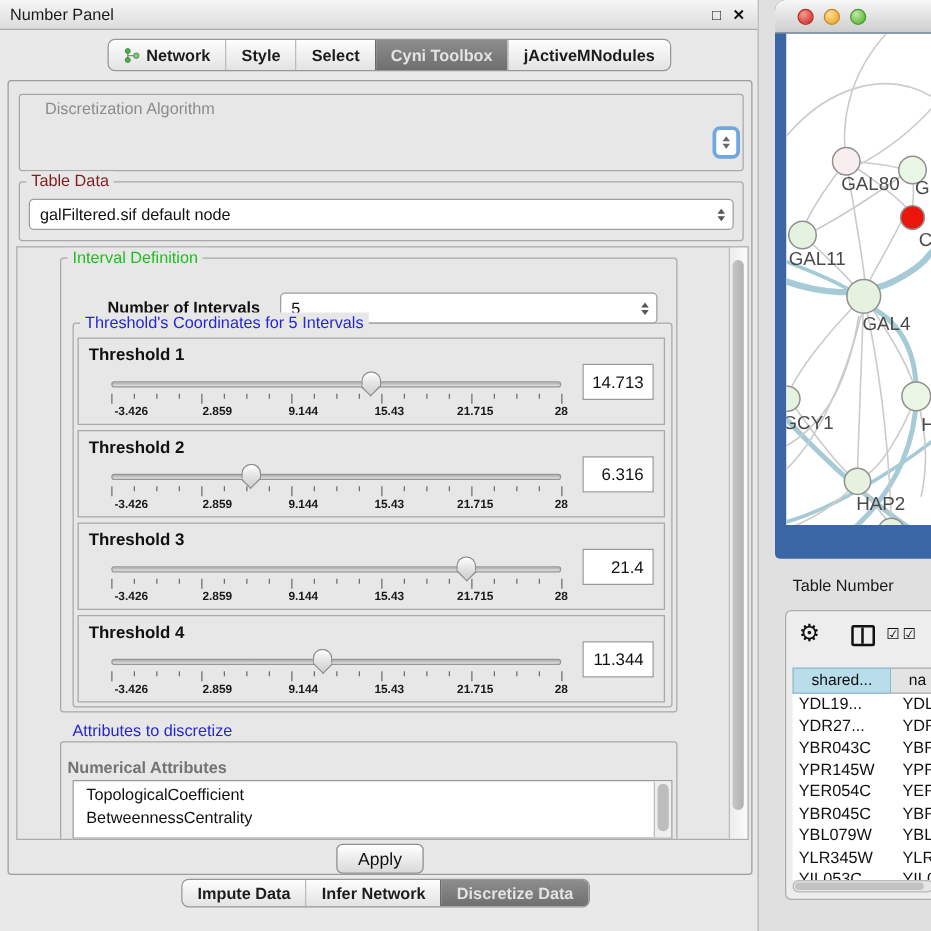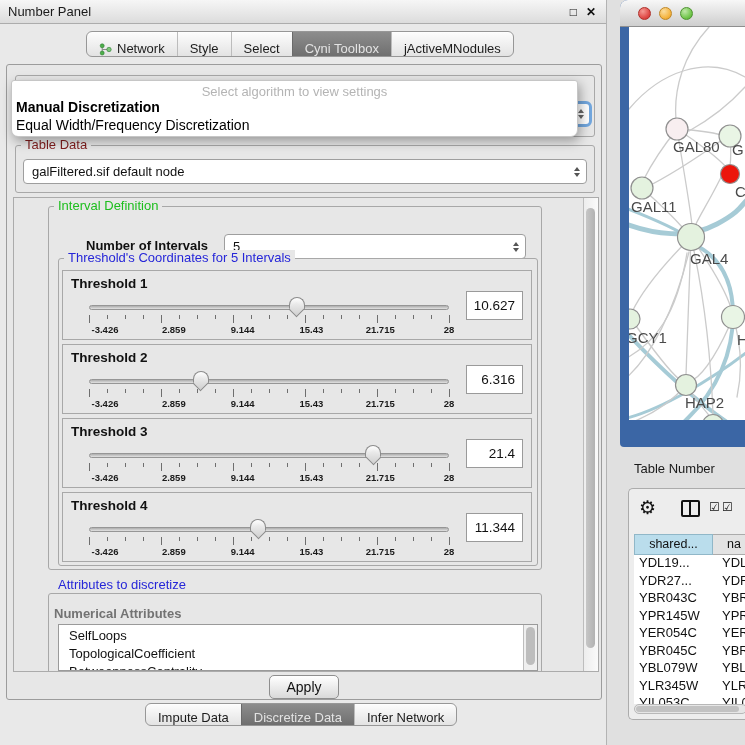--- a/index.html
+++ b/index.html
@@ -24,22 +24,22 @@
   .winbtn { font-size:12px; color:#111; font-weight:bold; cursor:default; line-height:12px; }
 
   .tabstrip {
     position:absolute; display:flex; align-items:stretch; height:26px;
     border:1px solid #979797; border-radius:6px; overflow:hidden;
     background:linear-gradient(#FDFDFD,#E3E3E3);
     box-shadow:0 1px 1px rgba(255,255,255,.7) inset;
   }
   #top-tabs { left:86px; top:31px; }
   #bottom-tabs { left:145px; top:703px; height:23px; }
-  .tab { display:flex; align-items:flex-end; gap:5px; padding:0 12px;
-         font-size:13px; font-weight:normal; color:#1C1C1C; border-left:1px solid #BCBCBC; white-space:nowrap; }
+  .tab { display:flex; align-items:center; gap:5px; padding:0 12px;
+         font-size:13px; font-weight:bold; color:#1C1C1C; border-left:1px solid #BCBCBC; white-space:nowrap; }
   .tab:first-child { border-left:none; }
   .tab.selected { background:linear-gradient(#8D8D8D,#6F6F6F); color:#E3E3E3; border-left-color:#6A6A6A; }
   .tab .tabicon { display:inline-flex; width:13px; height:13px; }
 
   .outer-panel {
     position:absolute; left:6px; top:64px; width:596px; height:636px;
     border:1px solid #9C9C9C; border-radius:3px; background:#E7E7E7;
   }
   .groupbox { position:absolute; border:1px solid #A8A8A8; border-radius:3px; }
   .grouptitle { position:absolute; font-size:13px; background:#E7E7E7; padding:0 4px; white-space:nowrap; z-index:1; }
@@ -215,25 +215,20 @@
       </div>
 
     <div class="outer-panel">
 
       <div class="groupbox algo-group">
         <span class="grouptitle gray algo-title">Discretization Algorithm</span>
       </div>
       <div class="focus-stepper">
         <span class="stepper-arrow-up"></span>
         <span class="stepper-arrow-dn"></span>
-      </div>
-      <div class="popup">
-        <div class="popup-placeholder">Select algorithm to view settings</div>
-        <div class="popup-opt bold">Manual Discretization</div>
-        <div class="popup-opt">Equal Width/Frequency Discretization</div>
       </div>
 
       <div class="groupbox tabledata-group"></div>
       <span class="grouptitle black tabledata-title">Table Data</span>
       <div class="combo tabledata-combo">
         <span>galFiltered.sif default node</span>
         <span class="combo-arrows">
             <i class="arr-up"></i>
             <i class="arr-dn"></i>
           </span>
@@ -285,21 +280,21 @@
                 <div class="ticklabels">
                   <span class="ticklabel" style="left: 0%;">-3.426</span>
                   <span class="ticklabel" style="left: 20%;">2.859</span>
                   <span class="ticklabel" style="left: 40%;">9.144</span>
                   <span class="ticklabel" style="left: 60%;">15.43</span>
                   <span class="ticklabel" style="left: 80%;">21.715</span>
                   <span class="ticklabel" style="left: 100%;">28</span>
                 </div>
                 <div class="thumb" style="left: calc(209.8px);"></div>
               </div>
-              <div class="t-value">10.627</div>
+              <div class="t-value">14.713</div>
             </div>
             <div class="threshold-box">
               <div class="t-label">Threshold 2</div>
               <div class="slider">
                 <div class="track"></div>
                 <div class="ticks">
                   <span class="tick major" style="left: 0%;"></span>
                   <span class="tick" style="left: 5%;"></span>
                   <span class="tick" style="left: 10%;"></span>
                   <span class="tick" style="left: 15%;"></span>
@@ -411,21 +406,20 @@
               </div>
               <div class="t-value">11.344</div>
             </div>
           </div>
 
         <div class="groupbox attrs-group"></div>
         <span class="grouptitle blue attrs-title">Attributes to discretize</span>
         <span class="attrs-sublabel">Numerical Attributes</span>
         <div class="attr-list">
           <ul id="attr-items">
-              <li>SelfLoops</li>
               <li>TopologicalCoefficient</li>
               <li>BetweennessCentrality</li>
             </ul>
           <div class="list-scrollbar">
             <div class="list-thumb"></div>
           </div>
         </div>
 
         <div class="v-scrollbar">
           <div class="v-thumb"></div>
@@ -434,25 +428,25 @@
 
       <div class="apply-row">
         <button class="apply-btn">Apply</button>
       </div>
     </div>
 
     <div id="bottom-tabs" class="tabstrip">
         <div class="tab">
           <span>Impute Data</span>
         </div>
+        <div class="tab">
+          <span>Infer Network</span>
+        </div>
         <div class="tab selected">
           <span>Discretize Data</span>
-        </div>
-        <div class="tab">
-          <span>Infer Network</span>
         </div>
       </div>
   </section>
 
   <section class="network-window">
     <div class="mac-titlebar">
       <span class="light red"></span>
       <span class="light yellow"></span>
       <span class="light green"></span>
     </div>

